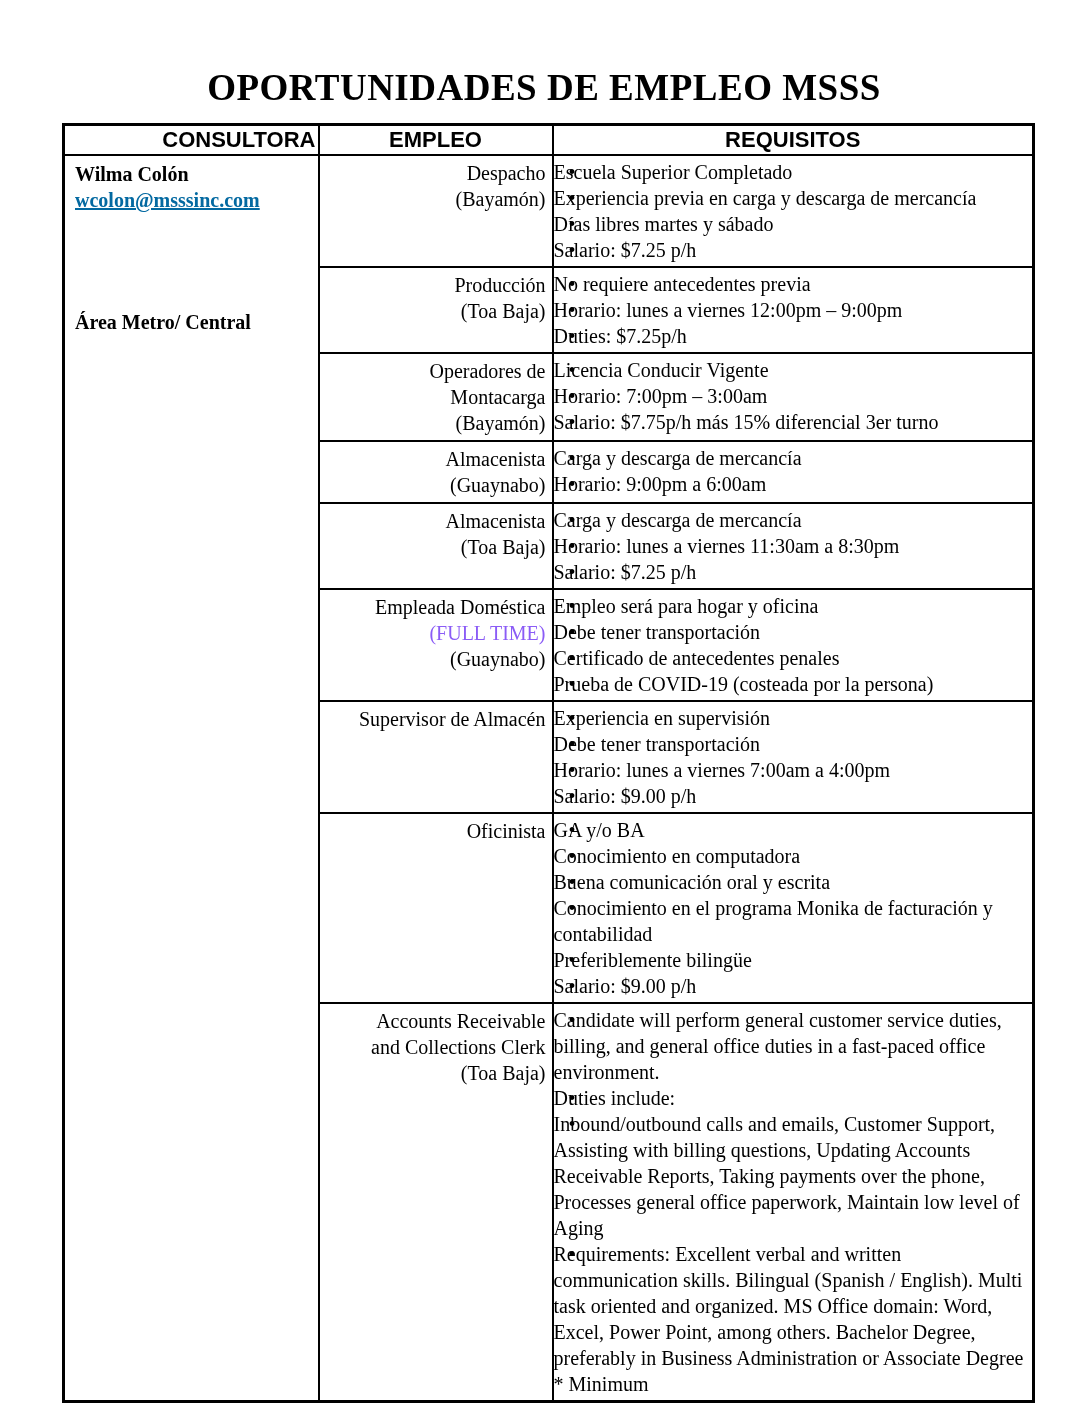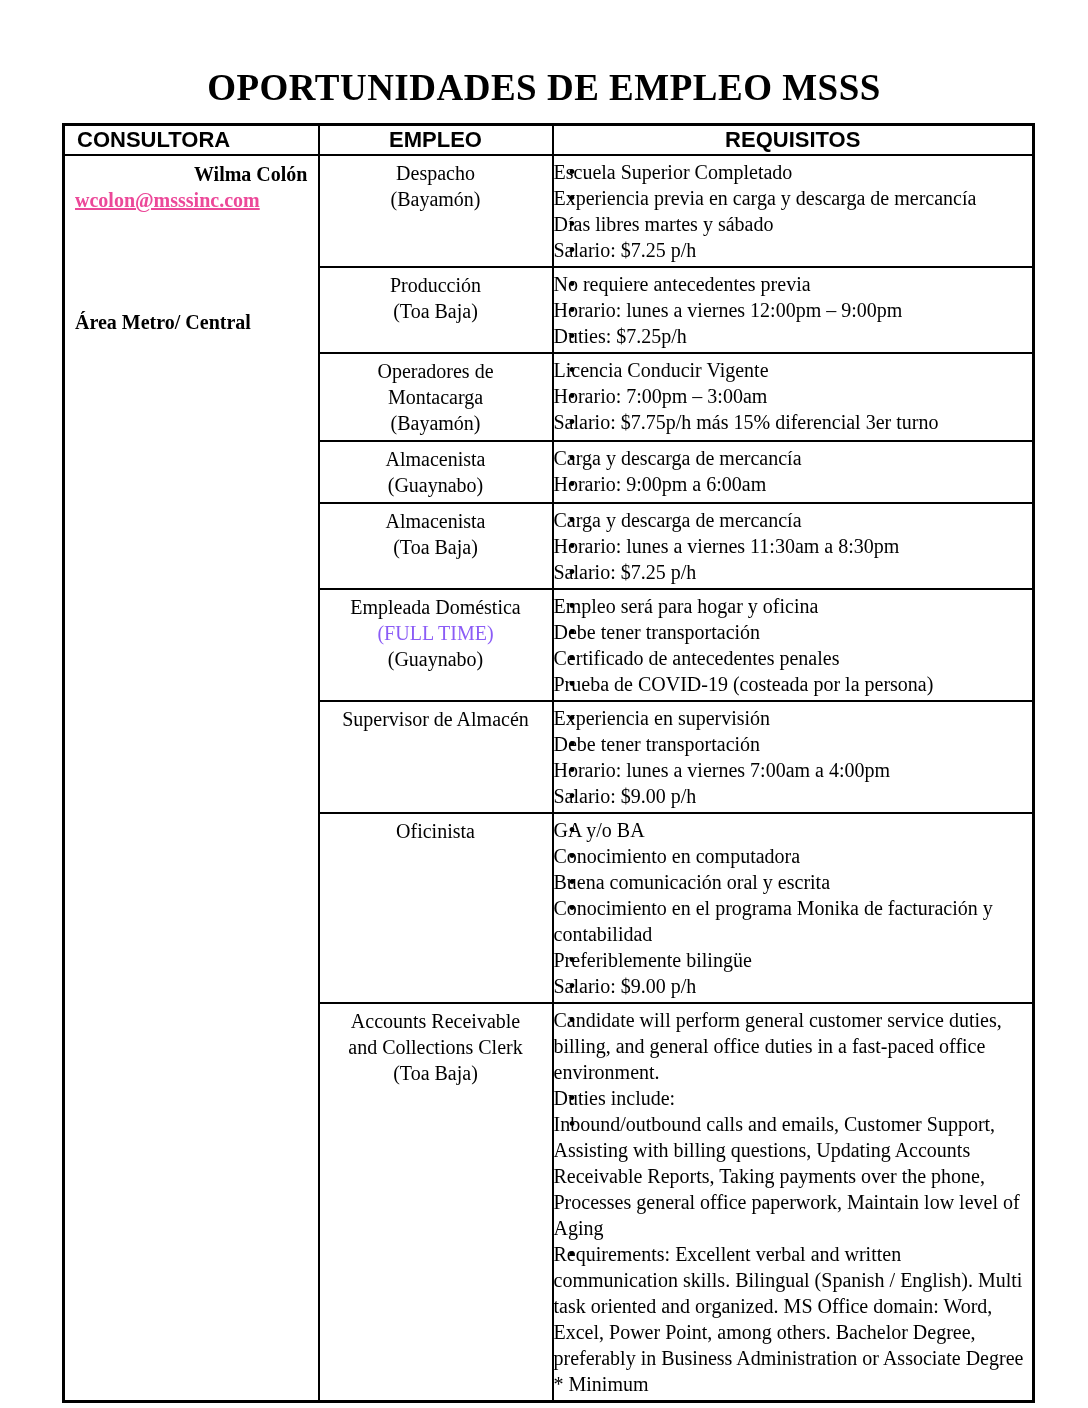--- a/index.html
+++ b/index.html
@@ -41,41 +41,41 @@
   }
   .jobs-table th {
     font-family: "Liberation Sans", sans-serif;
     font-size: 22px;
     font-weight: bold;
     text-align: center;
     padding: 1px 2px;
     line-height: 26px;
   }
   .jobs-table th.th-consultora {
-    text-align: left;
+    text-align: right;
     padding-left: 12px;
   }
   .consultora-cell {
     padding: 5px 10px;
     font-size: 20px;
     line-height: 26px;
     font-weight: bold;
   }
-  .consultora-name { font-weight: bold; text-align: right; }
+  .consultora-name { font-weight: bold; }
   .email-link {
-    color: #ec4899;
+    color: #0369a1;
     text-decoration: underline;
     font-weight: bold;
   }
   .consultora-area {
     margin-top: 96px;
     font-weight: bold;
   }
   .puesto-cell {
-    text-align: center;
+    text-align: right;
     padding: 4px 6px;
     font-size: 20px;
     line-height: 26px;
   }
   .puesto-line.red { color: #8b5cf6; }
   .req-cell { padding: 3px 4px 3px 0; }
   .req-list {
     margin: 0;
     padding: 0;
     list-style: none;

